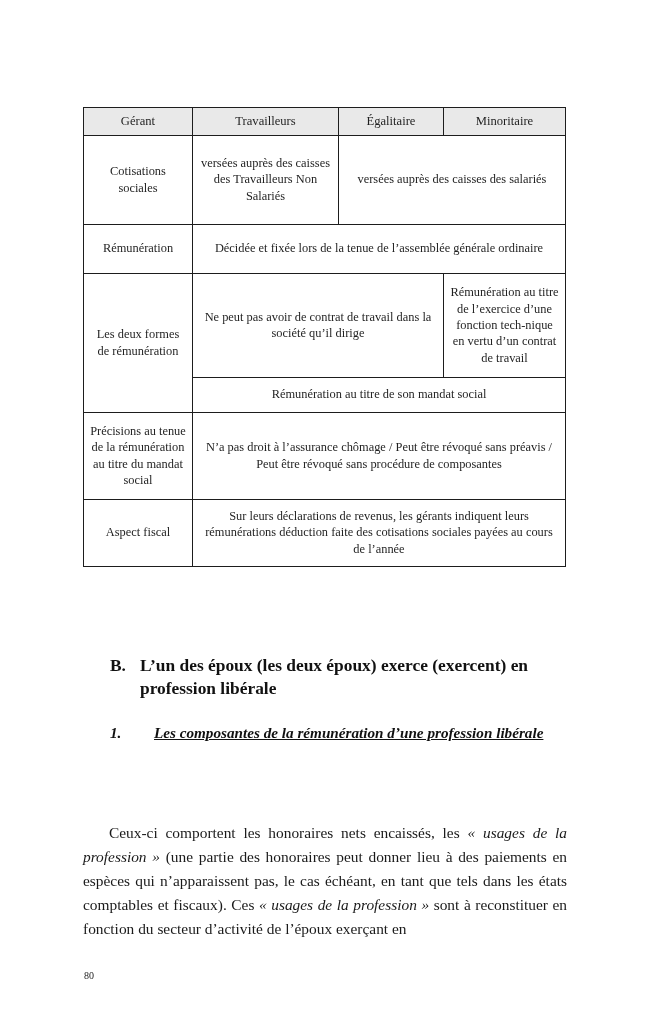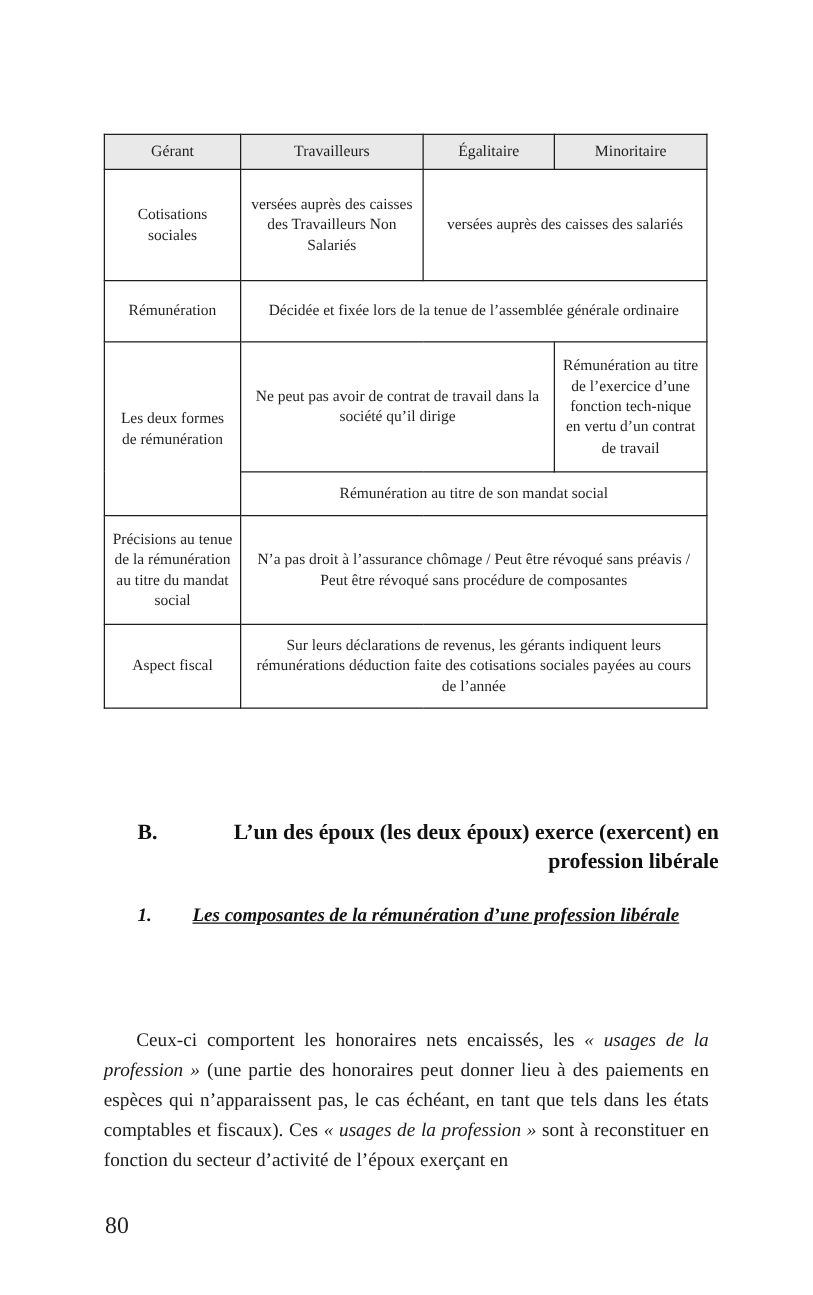--- a/index.html
+++ b/index.html
@@ -75,21 +75,20 @@
   }
   .heading-b .hb-letter {
     position: absolute;
     left: 0;
     top: 0;
     width: 30px;
   }
   .heading-b .hb-text {
     display: block;
     margin-left: 30px;
-    text-align: right;
   }
 
   .heading-1 {
     position: absolute;
     left: 110px;
     top: 723px;
     width: 465px;
     font-size: 15.2px;
     font-weight: bold;
     font-style: italic;
@@ -124,21 +123,21 @@
   }
   .body-par i {
     font-style: italic;
   }
 
   
   .folio {
     position: absolute;
     left: 84px;
     top: 970px;
-    font-size: 19px;
+    font-size: 10px;
     color: #222;
   }
 </style>
 </head>
 <body>
 
 <div class="page">
 
   <div class="table-wrap">
     <table class="gerant-table">

